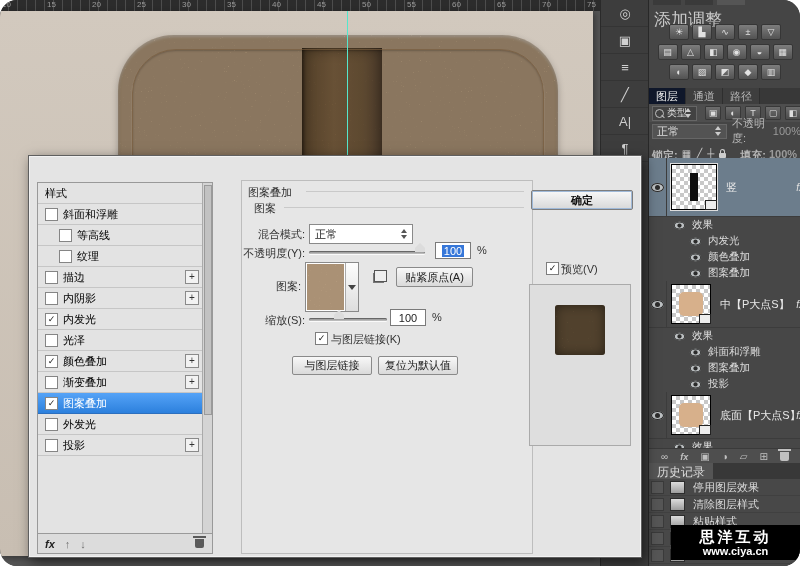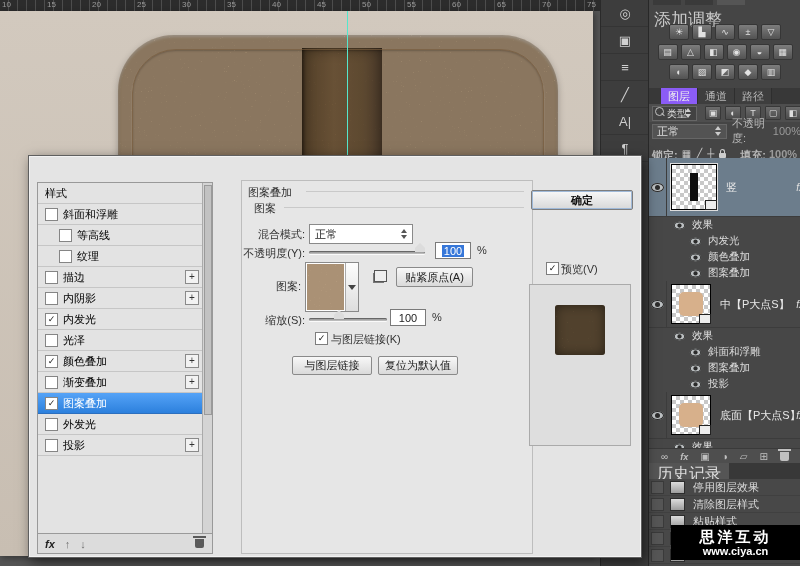--- a/index.html
+++ b/index.html
@@ -1,17 +1,17 @@
 <!DOCTYPE html>
 <html><head>
 <meta charset="utf-8">
 <style>
   html,body{margin:0;padding:0;}
   #screen{position:relative;width:800px;height:566px;background:#3f3f3f;overflow:hidden;
-    font-family:"Liberation Sans","DejaVu Sans",sans-serif;font-size:11px;-webkit-font-smoothing:antialiased;}
+    font-family:"Liberation Sans","DejaVu Sans",sans-serif;font-size:11px;border-radius:17px;-webkit-font-smoothing:antialiased;}
 
   
   #ruler{position:absolute;left:0;top:0;width:600px;height:11px;background:#2c2c2c;border-bottom:1px solid #171717;
     background-image:repeating-linear-gradient(90deg,transparent 0 8px,#4d4d4d 8px 9px);}
   .rnum{position:absolute;top:0px;font-size:8px;color:#9a9a9a;}
 
   
   #canvas{position:absolute;left:0;top:11px;width:600px;height:555px;background:#545454;}
   #document{position:absolute;left:0;top:0;width:593px;height:545px;
     background:linear-gradient(#d2c9be,#c8beb2);box-shadow:2px 2px 6px rgba(0,0,0,.35);}
@@ -35,23 +35,23 @@
   #panels{position:absolute;left:648px;top:0;width:152px;height:566px;background:#454545;border-left:1px solid #282828;}
   .ptabstub{position:absolute;top:0;width:28px;height:5px;background:#3a3a3a;}
   #adjust-title{position:absolute;left:5px;top:8px;color:#c9c9c9;font-size:17px;}
   #adjust-icons{position:absolute;left:0;top:24px;width:152px;}
   .adj-row{display:flex;justify-content:center;gap:3px;margin-bottom:4px;}
   .adj{width:18px;height:14px;background:linear-gradient(#7d7d7d,#525252);border:1px solid #363636;border-radius:2px;
     color:#e2e2e2;font-size:9px;display:flex;align-items:center;justify-content:center;}
 
   #layers-tabs{position:absolute;left:0;top:88px;width:152px;height:16px;background:#383838;display:flex;}
   .ltab{padding:1px 7px 2px;font-size:11px;color:#b5b5b5;background:#3e3e3e;border-right:1px solid #2e2e2e;}
-  .ltab.active{background:#8b5cf6;color:#eee;margin-left:12px;}
+  .ltab.active{background:#0f172a;color:#eee;}
   #layers-filter{position:absolute;left:0;top:104px;width:152px;height:18px;background:#4e4e4e;display:flex;align-items:center;}
-  #type-filter{margin-left:3px;width:60px;height:13px;background:#424242;border:1px solid #666;display:flex;position:relative;color:#ddd;}
+  #type-filter{margin-left:3px;width:60px;height:13px;background:#424242;border:1px solid #666;display:flex;align-items:center;position:relative;color:#ddd;}
   .mag{width:7px;height:7px;border:1px solid #c0c0c0;border-radius:50%;margin:0 3px 0 2px;position:relative;}
   .mag:after{content:'';position:absolute;left:5px;top:6px;width:4px;height:1px;background:#c0c0c0;transform:rotate(45deg);}
   #filter-icons{display:flex;gap:4px;margin-left:8px;}
   .ficon{width:14px;height:12px;background:linear-gradient(#6d6d6d,#4c4c4c);border:1px solid #383838;color:#ddd;
     font-size:9px;display:flex;align-items:center;justify-content:center;border-radius:1px;}
   #layers-blend{position:absolute;left:0;top:122px;width:152px;height:18px;display:flex;align-items:center;}
   #blend-combo{margin-left:3px;width:86px;height:13px;background:#535353;border:1px solid #666;color:#ddd;position:relative;padding-left:4px;display:flex;align-items:center;}
   .plabel{color:#b8b8b8;margin-left:5px;}
   .pvalue{color:#9a9a9a;margin-left:3px;}
   #layers-lock{position:absolute;left:0;top:148px;width:152px;height:18px;display:flex;align-items:flex-start;font-weight:bold;}
@@ -79,21 +79,21 @@
   .effect-row.head{padding-left:24px;}
   .effect-row.sub{padding-left:40px;}
   .effect-row .eye{transform:scale(.85);}
   .etext{margin-left:6px;}
 
   #layers-toolbar{position:absolute;left:0;top:448px;width:152px;height:15px;background:#4e4e4e;border-top:1px solid #3a3a3a;
     display:flex;align-items:center;justify-content:space-evenly;}
   .lbicon{color:#c0c0c0;font-size:10px;line-height:10px;}
   .lbicon.fxi{font-style:italic;font-weight:bold;font-size:9px;}
   #history-tab-row{position:absolute;left:0;top:463px;width:152px;height:16px;background:#383838;display:flex;}
-  #history-tab{padding:1px 8px 2px;font-size:16px;color:#ddd;background:#555;}
+  #history-tab{padding:1px 8px 2px;font-size:12px;color:#ddd;background:#555;}
   #history-list{position:absolute;left:0;top:479px;width:152px;height:87px;background:#484848;overflow:hidden;}
   .hrow{height:16px;display:flex;align-items:center;border-bottom:1px solid #404040;}
   .hcheck{width:11px;height:11px;background:#565656;border:1px solid #3a3a3a;margin-left:2px;flex:none;}
   .hdoc{width:13px;height:11px;background:linear-gradient(#dcdcdc,#9d9d9d);border:1px solid #2d2d2d;margin-left:6px;flex:none;}
   .hlabel{margin-left:8px;color:#dcdcdc;font-size:11px;white-space:nowrap;}
 
   
   #watermark{position:absolute;left:671px;top:525px;width:129px;height:35px;background:#000;color:#fff;z-index:60;
     display:flex;flex-direction:column;align-items:center;justify-content:center;}
   #wm1{font-size:15px;font-weight:bold;letter-spacing:3px;line-height:16px;}

